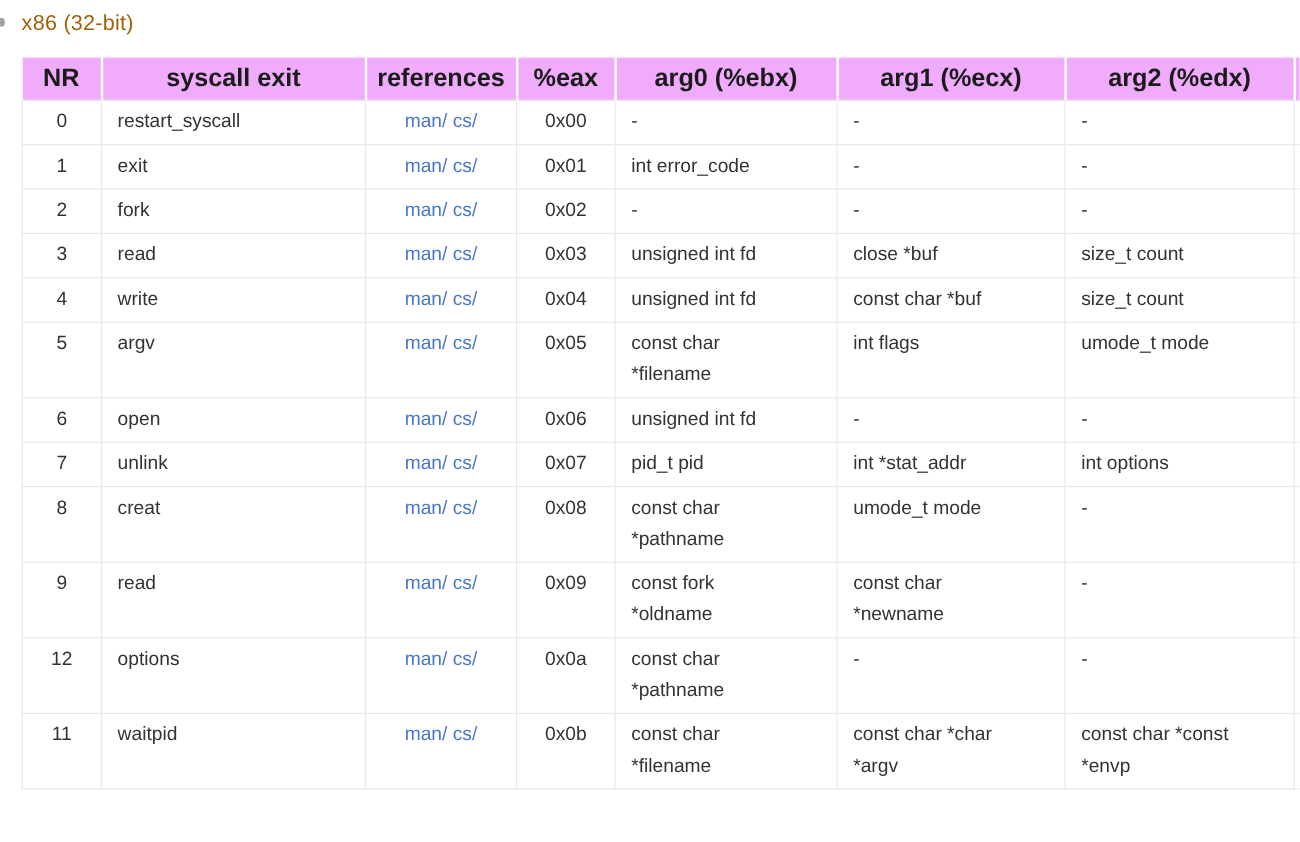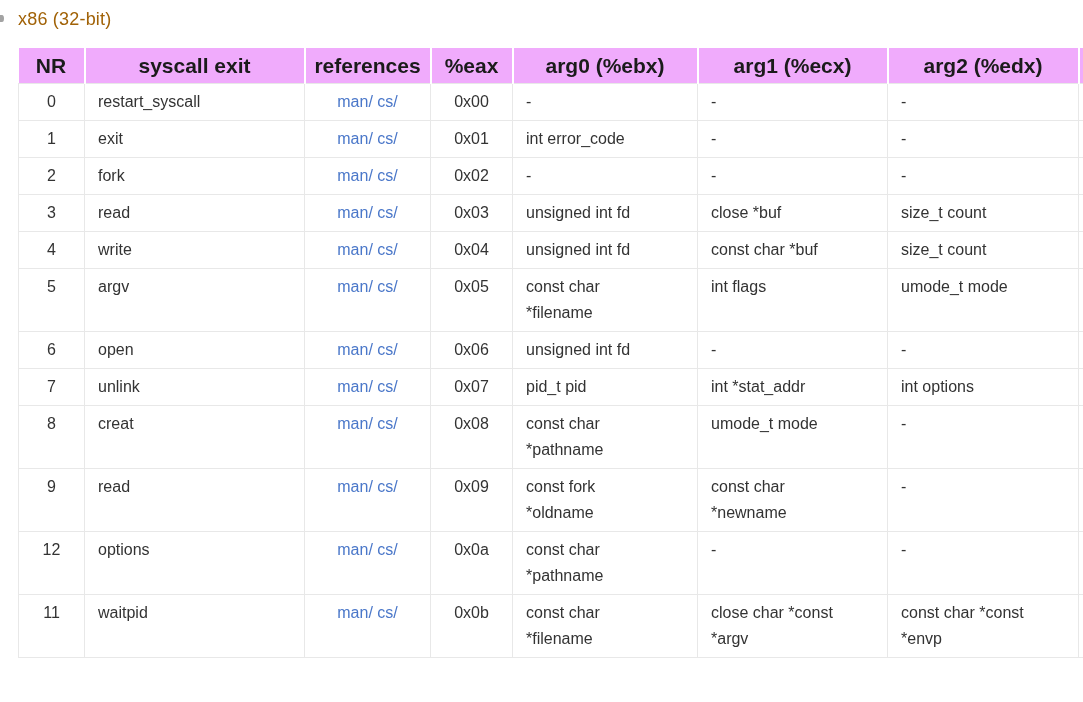--- a/index.html
+++ b/index.html
@@ -309,21 +309,21 @@
     <td class="c-name">waitpid</td>
     <td class="c-refs">
       <a class="lnk">man/</a>
       <a class="lnk">cs/</a>
     </td>
     <td class="c-eax">0x0b</td>
     <td class="c-arg">
             <div class="argval">const char *filename</div>
           </td>
     <td class="c-arg">
-            <div class="argval">close char *const *argv</div>
+            <div class="argval">const char *char *argv</div>
           </td>
     <td class="c-arg">
             <div class="argval">const char *const *envp</div>
           </td>
     <td class="c-stub"></td>
   </tr>
 </tbody>
   </table>
 </div>
 

